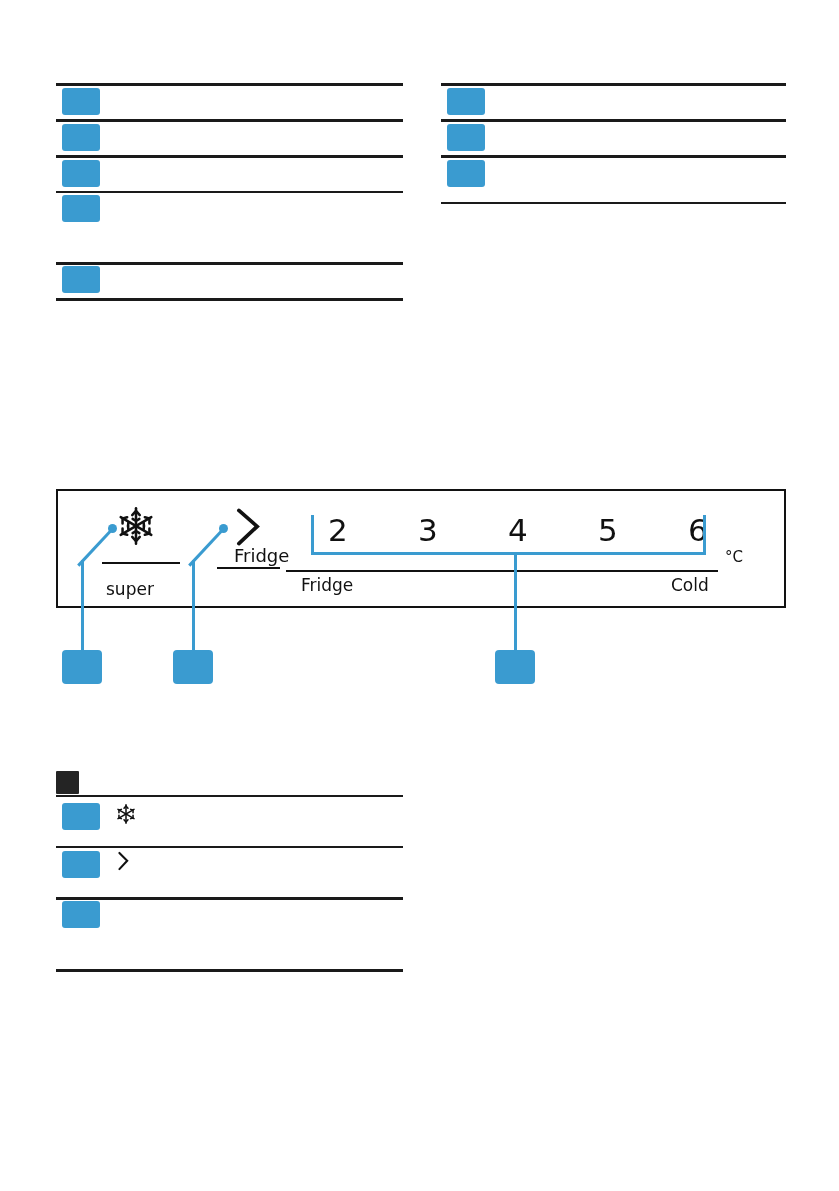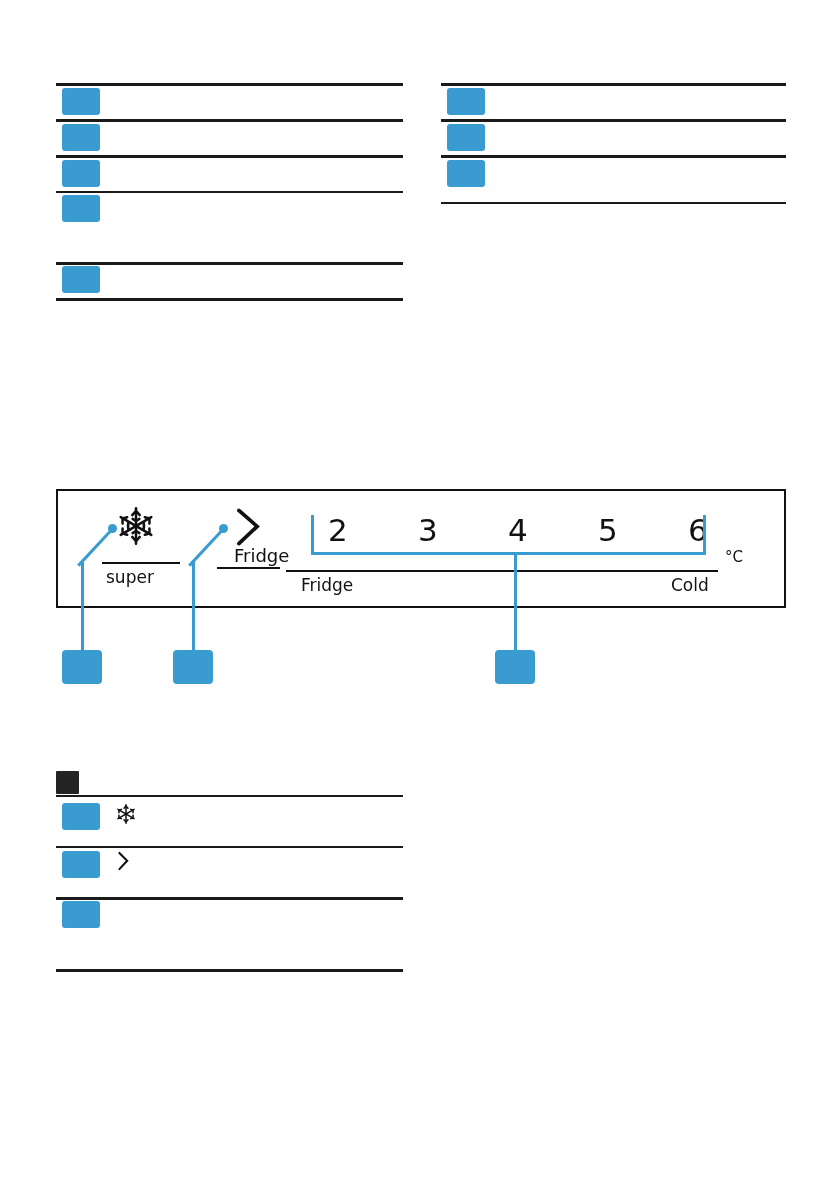--- a/index.html
+++ b/index.html
@@ -95,21 +95,21 @@
 
         <path d="M50 38 L42 33 M50 38 L58 33"></path>
         <path d="M50 62 L42 67 M50 62 L58 67"></path>
         <path d="M32 41 L31 50 M68 59 L69 50"></path>
         <path d="M32 59 L31 50 M68 41 L69 50"></path>
       </g>
     </svg>
   </span>
 
   <div class="underline" style="left:44px;top:71px;width:78px;"></div>
-  <div class="lbl" style="left:48px;top:76px;">super</div>
+  <div class="lbl" style="left:48px;top:88px;">super</div>
 
   <span class="icon-svg" style="left:172px;top:16px;">
     <svg width="36" height="40" viewBox="0 0 60 70">
       <path d="M14 6 L46 34 L14 64" stroke="#111" stroke-width="6.5" fill="none" stroke-linecap="round" stroke-linejoin="miter"></path>
       <path d="M14 6 L40 34 L14 62" stroke="#fff" stroke-width="0" fill="none"></path>
     </svg>
   </span>
 
   <div class="lbl-small" style="left:164px;top:54px;">Fridge</div>
   <div class="underline" style="left:159px;top:76px;width:63px;"></div>

